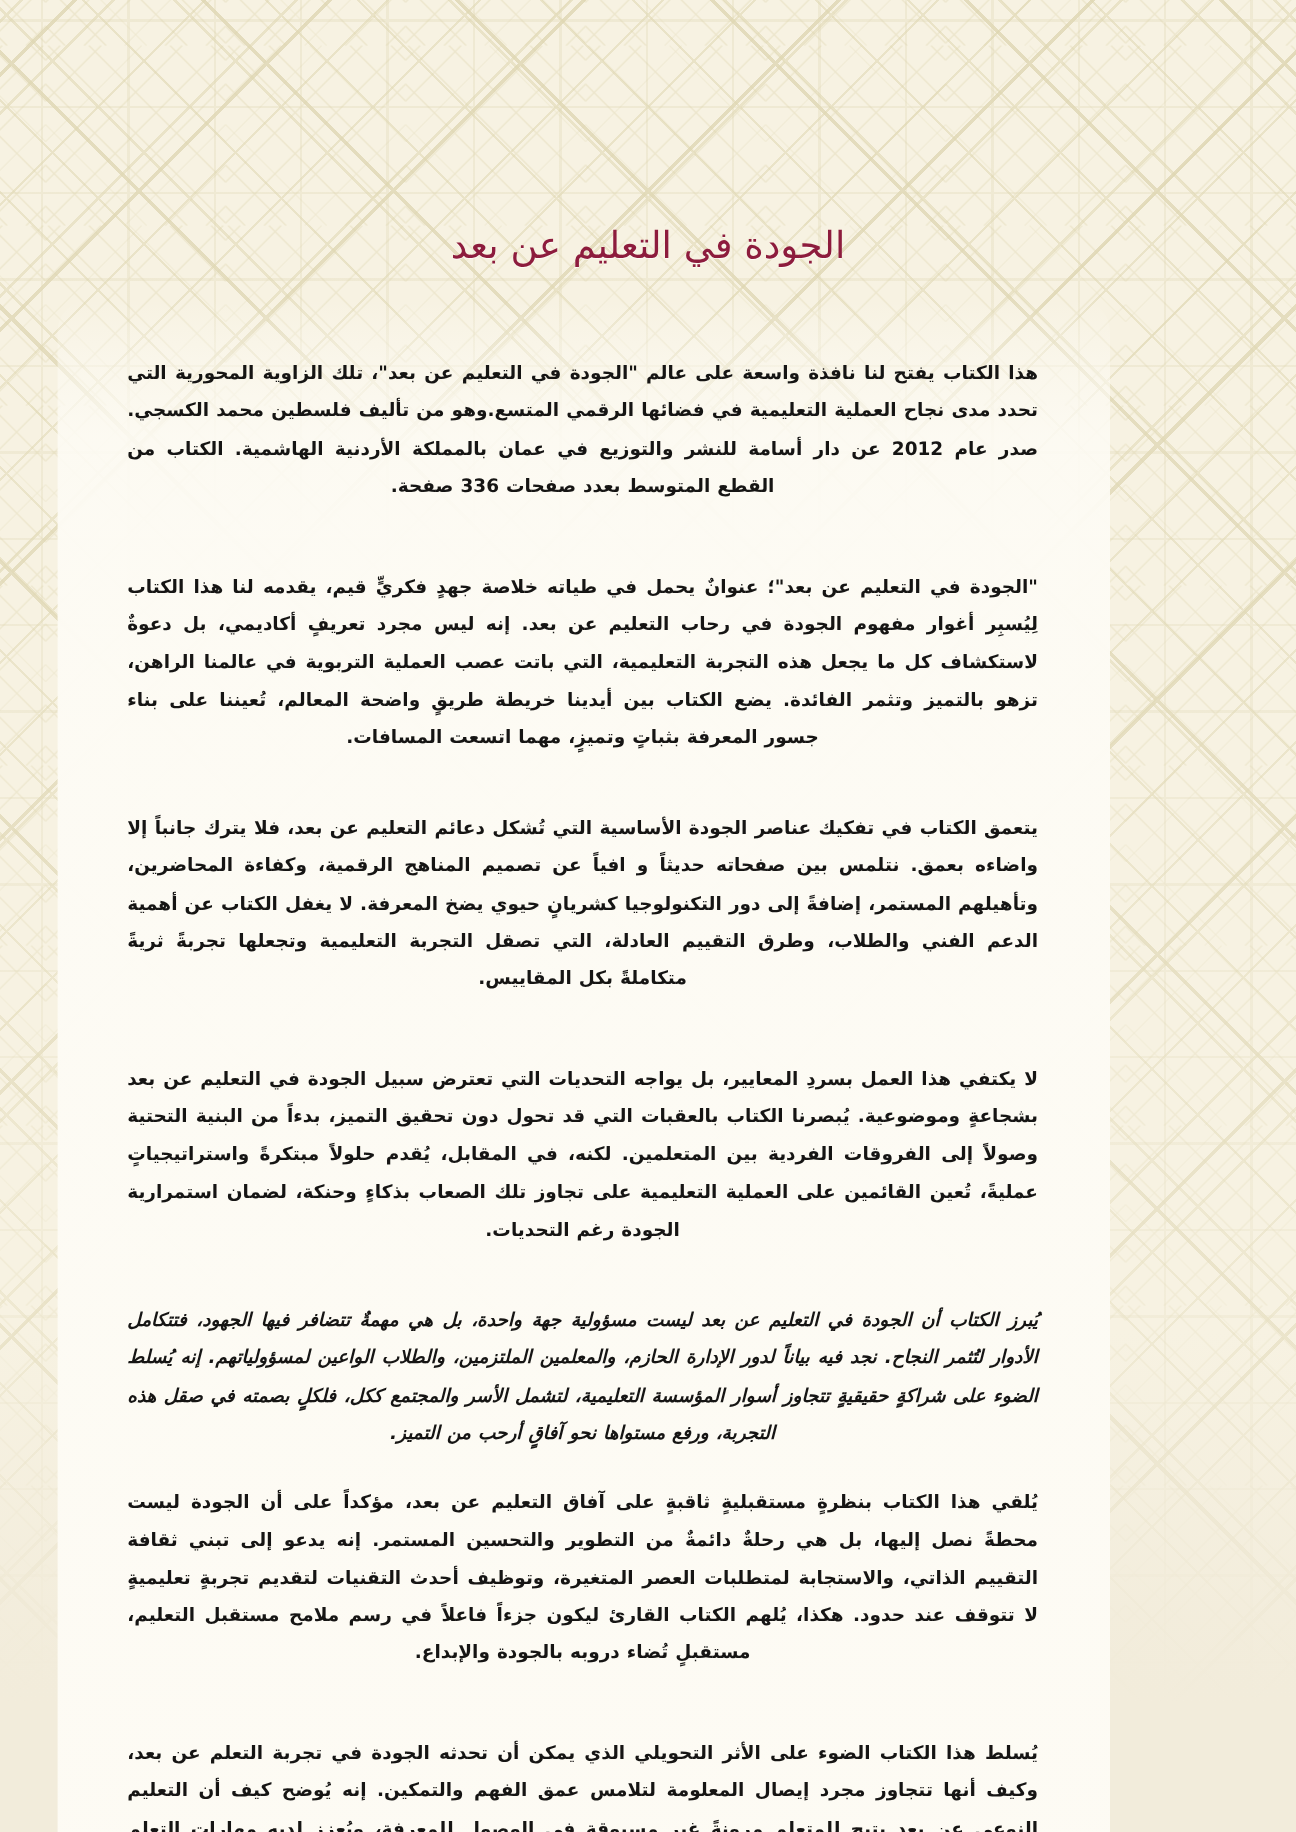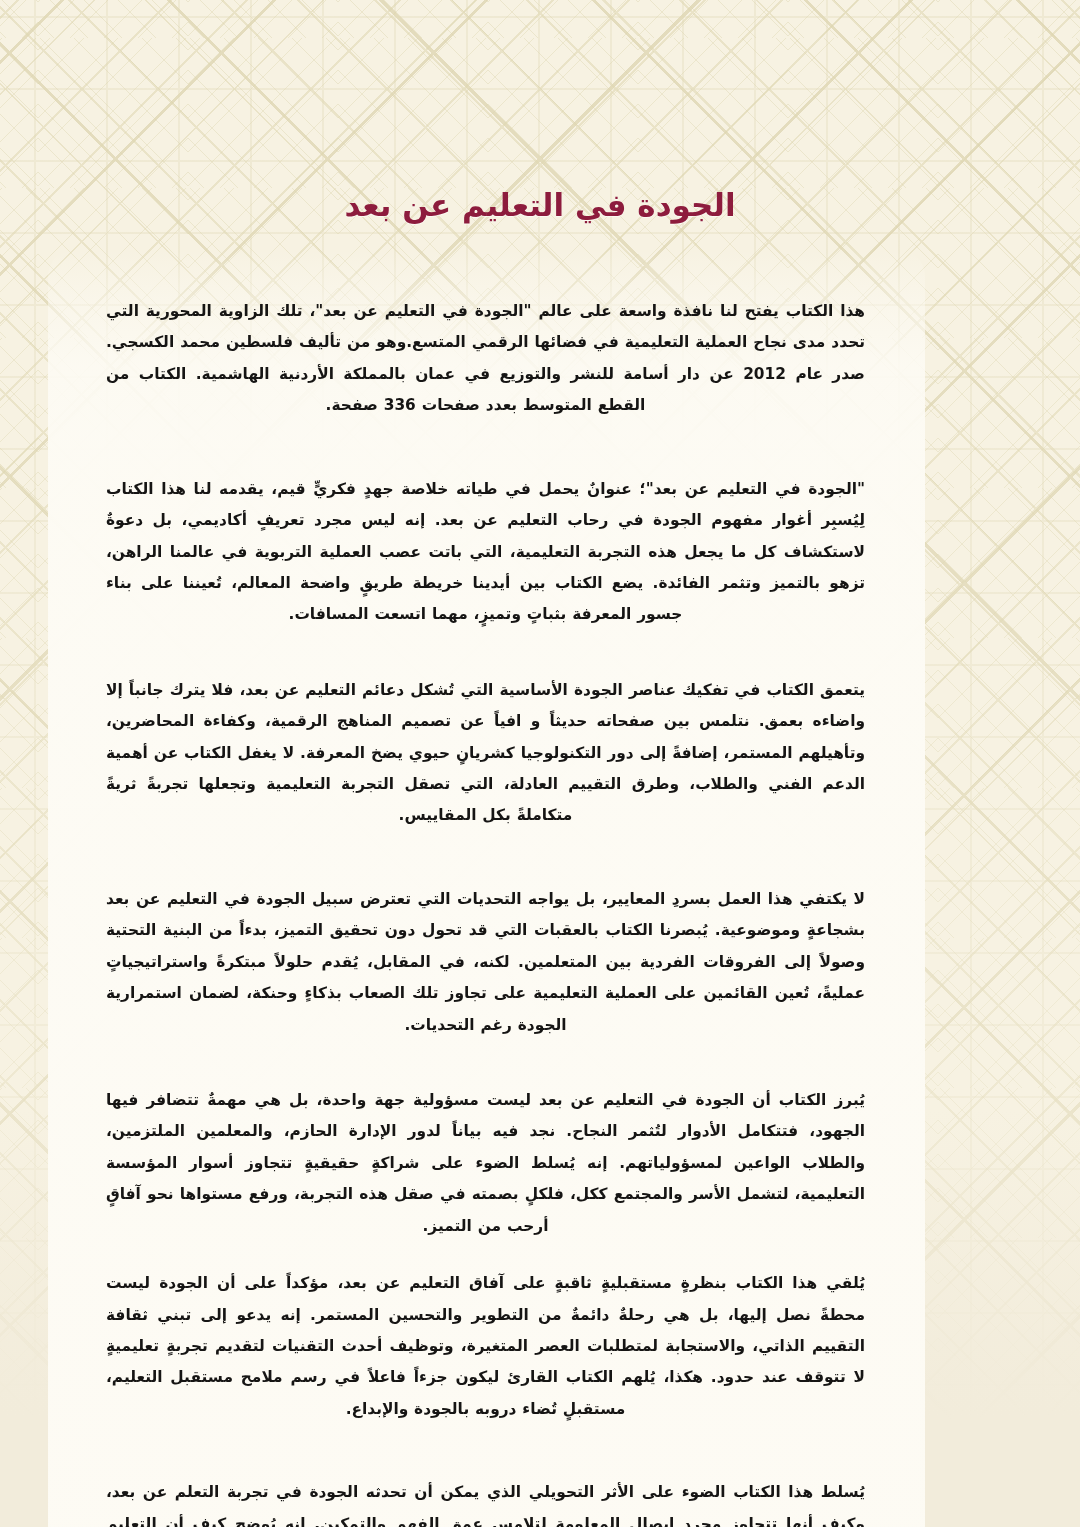--- a/index.html
+++ b/index.html
@@ -121,21 +121,21 @@
     width: 1080px;
     text-align: center;
     z-index: 6;
   }
 
   #doc-title {
     display: inline-block;
     margin: 0;
     font-family: "DejaVu Sans", "Liberation Sans", sans-serif;
     font-size: 31px;
-    font-weight: 700;
+    font-weight: 400;
     letter-spacing: 0px;
     color: #8d1c3d;
     direction: rtl;
     unicode-bidi: isolate;
     line-height: 1.3;
     text-shadow: 0 1px 0 rgba(255,255,255,.6);
   }
 
   
   #content-card {
@@ -176,21 +176,21 @@
     text-align-last: center;
     word-spacing: .5px;
   }
 
   #body-text p:last-child {
     margin-bottom: 0;
   }
 
   .gap-lg { margin-bottom: 52px !important; }
   .gap-md { margin-bottom: 44px !important; }
-  .gap-sm { margin-bottom: 26px !important; }
+  .gap-sm { margin-bottom: 26px !important; font-style: italic; }
 </style>
 </head>
 <body>
 
 <div id="page">
 
   <div id="pattern-band">
     <div class="tile-layer lat-b"></div>
     <div class="tile-layer lat-a"></div>
     <div class="tile-layer lat-c"></div>

